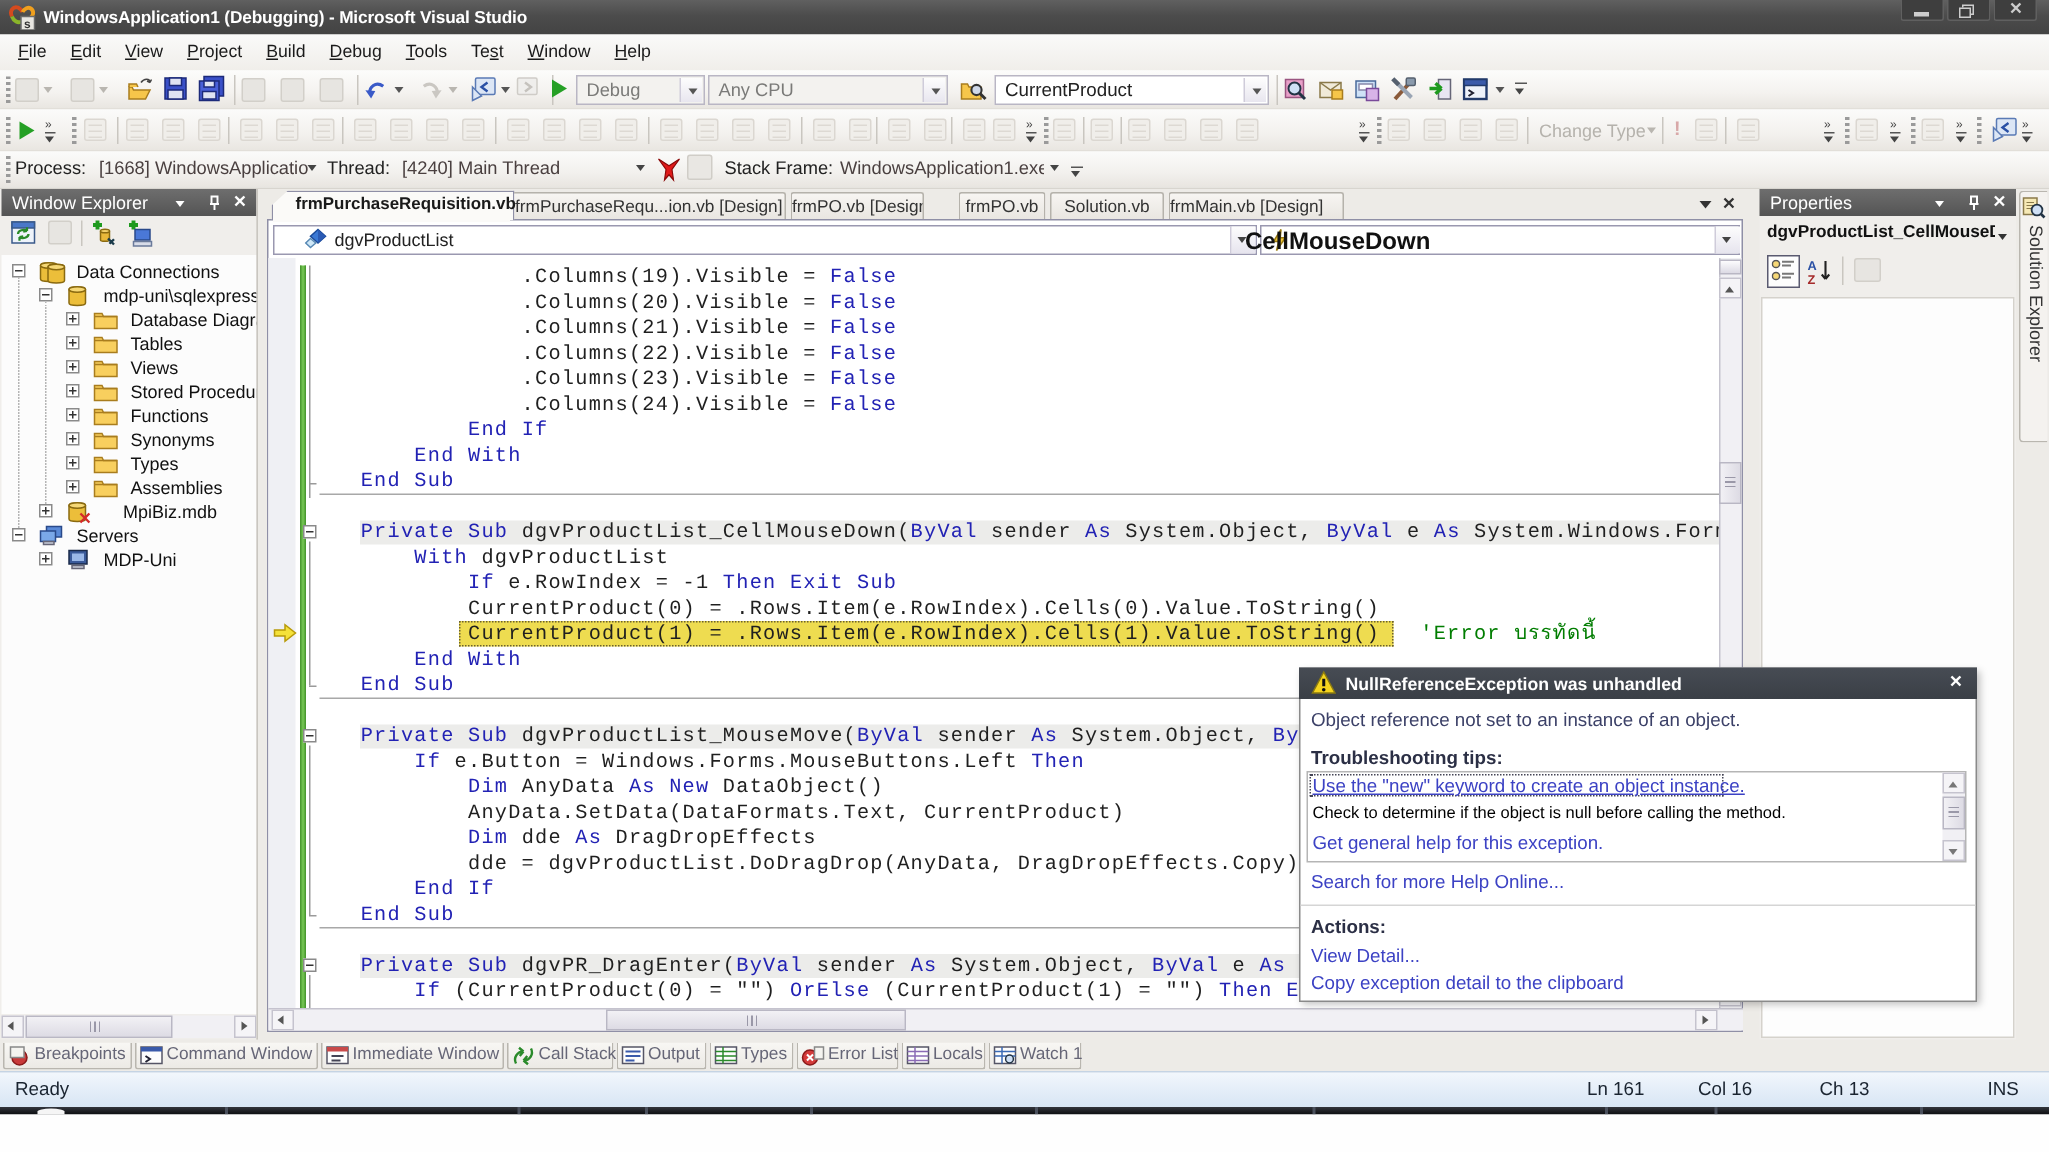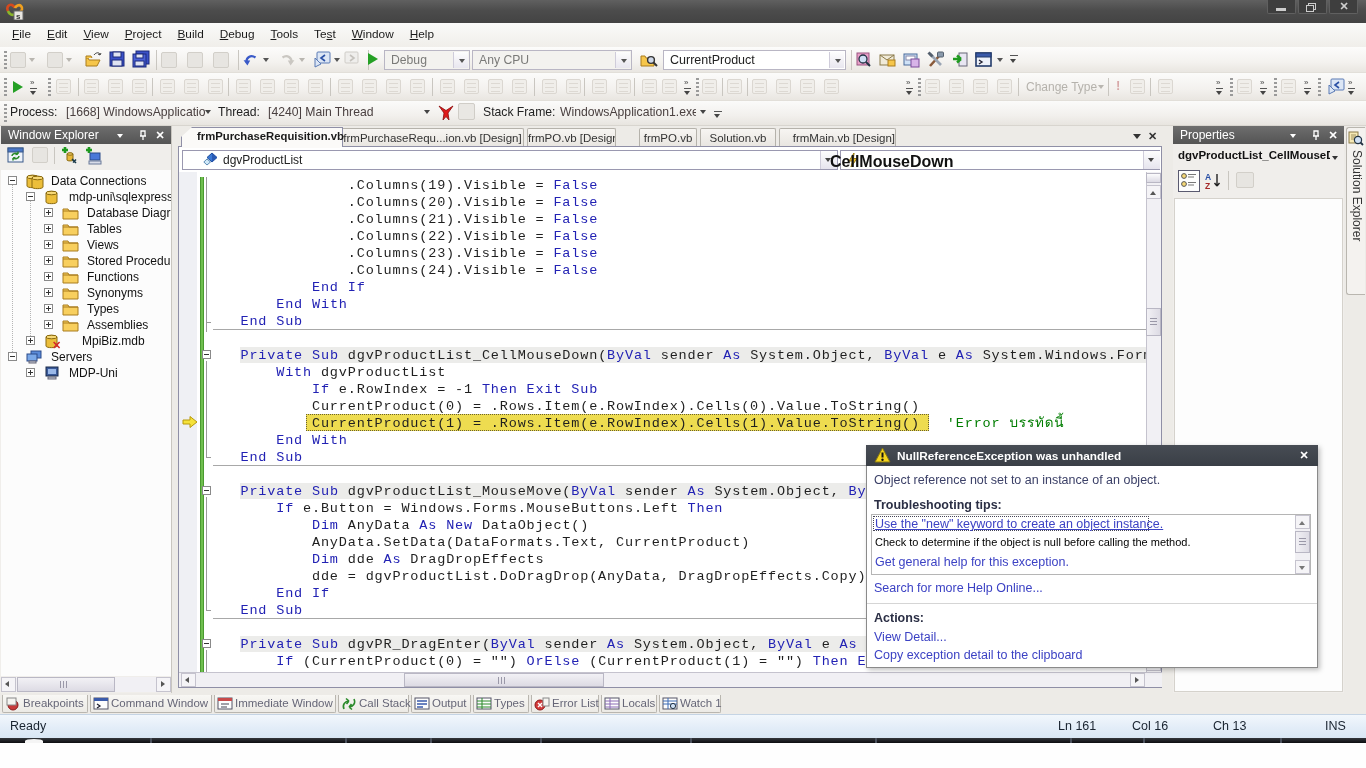--- a/index.html
+++ b/index.html
@@ -16,20 +16,21 @@
 <body>
 <div id="stage">
 <div class="abs" style="left:0;top:0;width:1366px;height:23px;background:linear-gradient(180deg,#606060 0%,#4c4c4c 45%,#434343 100%)"></div>
 <div class="abs" id="vsicon" style="left:6px;top:3px;width:18px;height:17px"><svg width="18" height="17" viewBox="0 0 18 17">
         <path d="M2 8 C0 4 3 1 6 2 C8 3 9 5 9 5" fill="none" stroke="#d44a1e" stroke-width="2.6"></path>
         <path d="M9 5 C10 3 13 1 15 3 C17 5 16 8 14 9" fill="none" stroke="#f0a01e" stroke-width="2.6"></path>
         <path d="M2 8 C3 11 6 13 9 11" fill="none" stroke="#8ab52a" stroke-width="2.6"></path>
         <rect x="8" y="8" width="9" height="9" fill="#e8e6e1" stroke="#6a6a6a"></rect>
         <text x="10" y="15.5" font-size="8" font-weight="bold" fill="#333" font-family="Liberation Sans">s</text>
       </svg></div>
+<div class="abs" style="left:29px;top:3px;width:700px;height:18px;color:#fff;font-size:11.5px;font-weight:bold;letter-spacing:-0.1px;line-height:18px">WindowsApplication1 (Debugging) - Microsoft Visual Studio</div>
 <div class="abs" style="left:1267px;top:0;width:29px;height:14px;background:#3e3e3e;border:1px solid #606060;border-top:none;border-radius:0 0 2px 2px"></div>
 <div class="abs" style="left:1298px;top:0;width:29px;height:14px;background:#3e3e3e;border:1px solid #606060;border-top:none;border-radius:0 0 2px 2px"></div>
 <div class="abs" style="left:1329px;top:0;width:29px;height:14px;background:#3e3e3e;border:1px solid #606060;border-top:none;border-radius:0 0 2px 2px"></div>
 <div class="abs" style="left:1276px;top:8px;width:10px;height:3px;background:#cdcdcd"></div>
 <div class="abs" style="left:1308px;top:3px;width:8px;height:7px;border:1px solid #cdcdcd"></div>
 <div class="abs" style="left:1306px;top:5px;width:8px;height:7px;border:1px solid #cdcdcd;background:#3e3e3e"></div>
 <div class="abs" style="left:1337px;top:0px;width:14px;height:13px;color:#cdcdcd;font-size:11px;font-weight:bold;text-align:center;line-height:13px">✕</div>
 <div class="abs" style="left:0;top:23px;width:1366px;height:24px;background:linear-gradient(180deg,#fafaf9,#f0eeea)"></div>
 <div class="abs" id="menubar" style="left:4px;top:27px;height:17px;font-size:11.8px;color:#1a1a1a;white-space:nowrap">
 <span style="padding:0 8px"><u>F</u>ile</span><span style="padding:0 8px"><u>E</u>dit</span><span style="padding:0 8px"><u>V</u>iew</span><span style="padding:0 8px"><u>P</u>roject</span><span style="padding:0 8px"><u>B</u>uild</span><span style="padding:0 8px"><u>D</u>ebug</span><span style="padding:0 8px"><u>T</u>ools</span><span style="padding:0 8px">Te<u>s</u>t</span><span style="padding:0 8px"><u>W</u>indow</span><span style="padding:0 8px"><u>H</u>elp</span>
@@ -574,21 +575,21 @@
         <path d="M12.5 12.5 L15 15" stroke="#234" stroke-width="1.8"></path>
       </svg>
       <div class="abs" style="left:1350px;top:150px;width:14px;height:140px;font-size:12px;color:#333;writing-mode:vertical-rl;white-space:nowrap">Solution Explorer</div>
     </div>
 <div id="editor">
       <div class="abs" style="left:178px;top:146px;width:984px;height:542px;background:#fff;border:1px solid #8f8fa6"></div>
       <div class="abs" style="left:341px;top:128px;width:183px;height:18px;background:linear-gradient(180deg,#f7f5f2,#e9e6e1);border:1px solid #b5b2ab;border-bottom:none;border-radius:2px 2px 0 0;font-size:11.5px;color:#333;text-align:center;line-height:18px;white-space:nowrap;overflow:hidden">frmPurchaseRequ...ion.vb [Design]</div>
       <div class="abs" style="left:527px;top:128px;width:89px;height:18px;background:linear-gradient(180deg,#f7f5f2,#e9e6e1);border:1px solid #b5b2ab;border-bottom:none;border-radius:2px 2px 0 0;font-size:11.5px;color:#333;line-height:18px;white-space:nowrap;overflow:hidden">frmPO.vb [Design]</div>
       <div class="abs" style="left:639px;top:128px;width:58px;height:18px;background:linear-gradient(180deg,#f7f5f2,#e9e6e1);border:1px solid #b5b2ab;border-bottom:none;border-radius:2px 2px 0 0;font-size:11.5px;color:#333;text-align:center;line-height:18px;white-space:nowrap;overflow:hidden">frmPO.vb</div>
       <div class="abs" style="left:700px;top:128px;width:76px;height:18px;background:linear-gradient(180deg,#f7f5f2,#e9e6e1);border:1px solid #b5b2ab;border-bottom:none;border-radius:2px 2px 0 0;font-size:11.5px;color:#333;text-align:center;line-height:18px;white-space:nowrap;overflow:hidden">Solution.vb</div>
-      <div class="abs" style="left:779px;top:128px;width:117px;height:18px;background:linear-gradient(180deg,#f7f5f2,#e9e6e1);border:1px solid #b5b2ab;border-bottom:none;border-radius:2px 2px 0 0;font-size:11.5px;color:#333;text-align:right;line-height:18px;white-space:nowrap;overflow:hidden">frmMain.vb [Design]</div>
+      <div class="abs" style="left:779px;top:128px;width:117px;height:18px;background:linear-gradient(180deg,#f7f5f2,#e9e6e1);border:1px solid #b5b2ab;border-bottom:none;border-radius:2px 2px 0 0;font-size:11.5px;color:#333;text-align:left;line-height:18px;white-space:nowrap;overflow:hidden">frmMain.vb [Design]</div>
       <div class="abs" style="left:181px;top:127px;width:162px;height:20px;background:#fbfaf8;border:1px solid #8f8fa6;border-bottom:none;clip-path:polygon(11px 0, 100% 0, 100% 100%, 0 100%, 0 10px)"></div>
       <div class="abs" style="left:182px;top:145px;width:158px;height:3px;background:#fbfaf8"></div>
       <div class="abs" style="left:197px;top:130px;font-size:11.3px;font-weight:bold;color:#1a1a1a;white-space:nowrap">frmPurchaseRequisition.vb</div>
       <div class="abs" style="left:1133px;top:134px;width:0;height:0;border-left:4px solid transparent;border-right:4px solid transparent;border-top:5px solid #333"></div>
       <div class="abs" style="left:1148px;top:130px;width:12px;height:12px;color:#333;font-size:11px;font-weight:bold;line-height:12px">✕</div>
       <div class="abs" style="left:182px;top:150px;width:656px;height:20px;background:#fff;border:1px solid #9a98b0"></div>
       <div class="abs" style="left:840px;top:150px;width:320px;height:20px;background:#fff;border:1px solid #9a98b0"></div>
       <svg class="abs" style="left:203px;top:152px" width="16" height="16" viewBox="0 0 16 16">
         <path d="M9 1 L14 5.5 L9 10 L4 5.5 Z" fill="#3a78d4" stroke="#1a4a9a"></path>
         <path d="M9 1 L14 5.5 L9 10" fill="#2a5ab4"></path>

